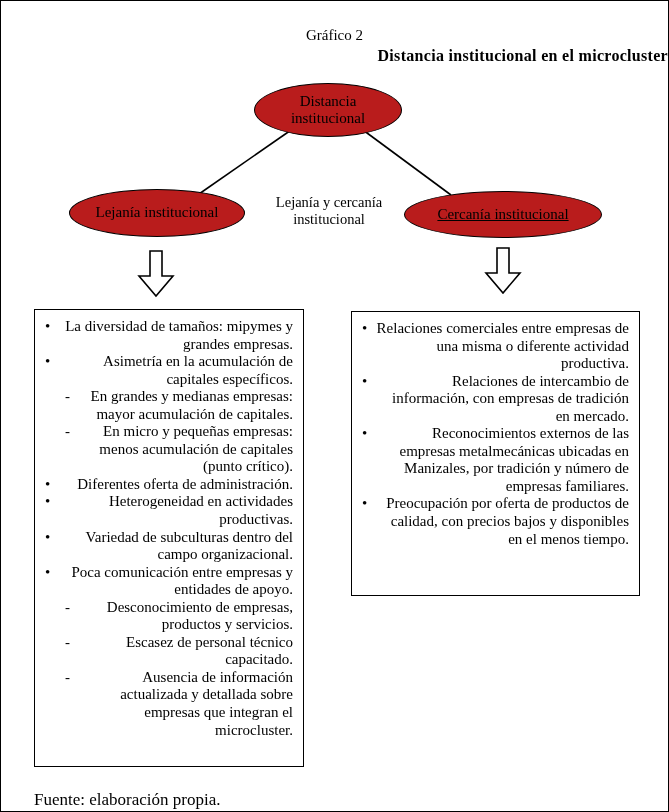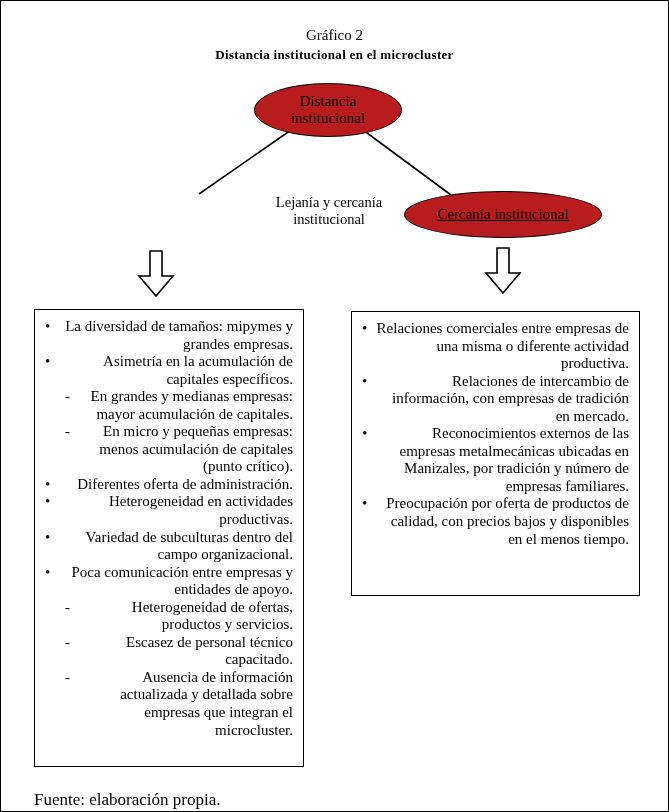--- a/index.html
+++ b/index.html
@@ -18,23 +18,23 @@
   }
   .figure-number {
     position: absolute;
     top: 26px; left: 0; width: 100%;
     text-align: center;
     font-size: 15px;
   }
   .figure-title {
     position: absolute;
     top: 46px; left: 0; width: 100%;
-    text-align: center;
+    text-align: right;
     font-weight: bold;
-    font-size: 13px;
+    font-size: 16px;
     letter-spacing: 0.3px;
   }
   .connectors {
     position: absolute;
     top: 0; left: 0;
     width: 669px; height: 812px;
     pointer-events: none;
   }
   .ellipse {
     position: absolute;
@@ -95,20 +95,21 @@
 
   <div class="figure-number">Gráfico 2</div>
   <div class="figure-title">Distancia institucional en el microcluster</div>
 
   <svg class="connectors" viewBox="0 0 669 812">
     <line x1="293" y1="127" x2="198" y2="193" stroke="#000000" stroke-width="1.6"></line>
     <line x1="362" y1="129" x2="450" y2="194" stroke="#000000" stroke-width="1.6"></line>
   </svg>
 
   <div class="ellipse root">Distancia institucional</div>
+  <div class="ellipse left">Lejanía institucional</div>
   <div class="center-label">Lejanía y cercanía institucional</div>
   <div class="ellipse right">Cercanía institucional</div>
 
   <svg class="block-arrow left-arrow" width="38" height="48" viewBox="0 0 38 48">
     <path d="M13 1 L25 1 L25 26 L36 26 L19 46 L2 26 L13 26 Z" fill="#ffffff" stroke="#000000" stroke-width="1.6"></path>
   </svg>
   <svg class="block-arrow right-arrow" width="38" height="48" viewBox="0 0 38 48">
     <path d="M13 1 L25 1 L25 26 L36 26 L19 46 L2 26 L13 26 Z" fill="#ffffff" stroke="#000000" stroke-width="1.6"></path>
   </svg>
 
@@ -140,21 +141,21 @@
       <div class="item level-1">
         <span class="marker">•</span>
         <span class="txt">Variedad de subculturas dentro del campo organizacional.</span>
       </div>
       <div class="item level-1">
         <span class="marker">•</span>
         <span class="txt">Poca comunicación entre empresas y entidades de apoyo.</span>
       </div>
       <div class="item level-2">
         <span class="marker">-</span>
-        <span class="txt">Heterogeneidad de ofertas, productos y servicios.</span>
+        <span class="txt">Desconocimiento de empresas, productos y servicios.</span>
       </div>
       <div class="item level-2">
         <span class="marker">-</span>
         <span class="txt">Escasez de personal técnico capacitado.</span>
       </div>
       <div class="item level-2">
         <span class="marker">-</span>
         <span class="txt">Ausencia de información actualizada y detallada sobre empresas que integran el microcluster.</span>
       </div>
     </div>

